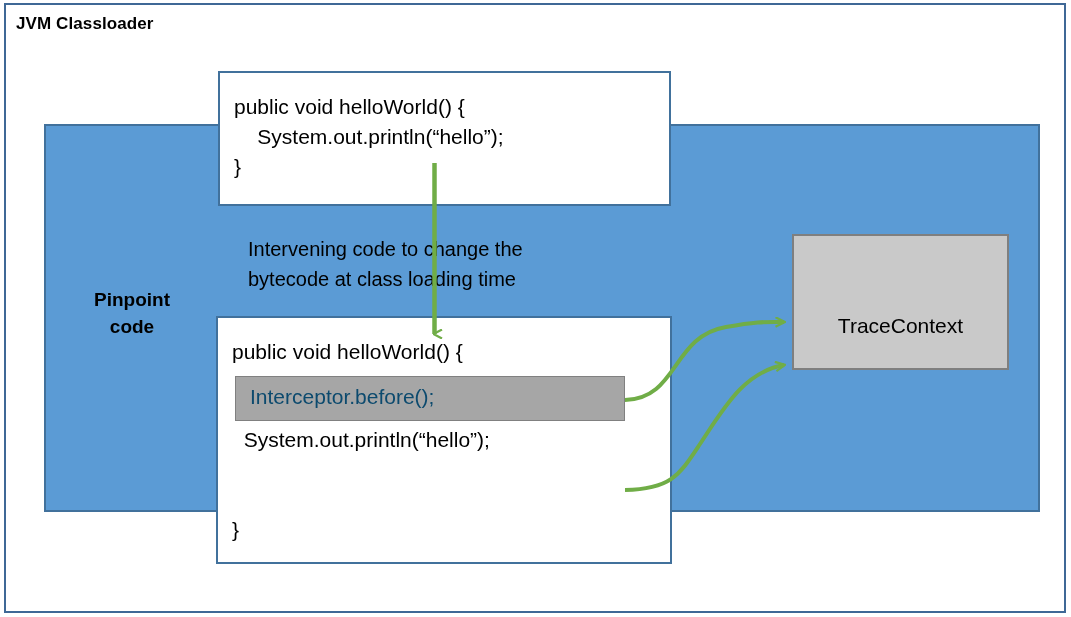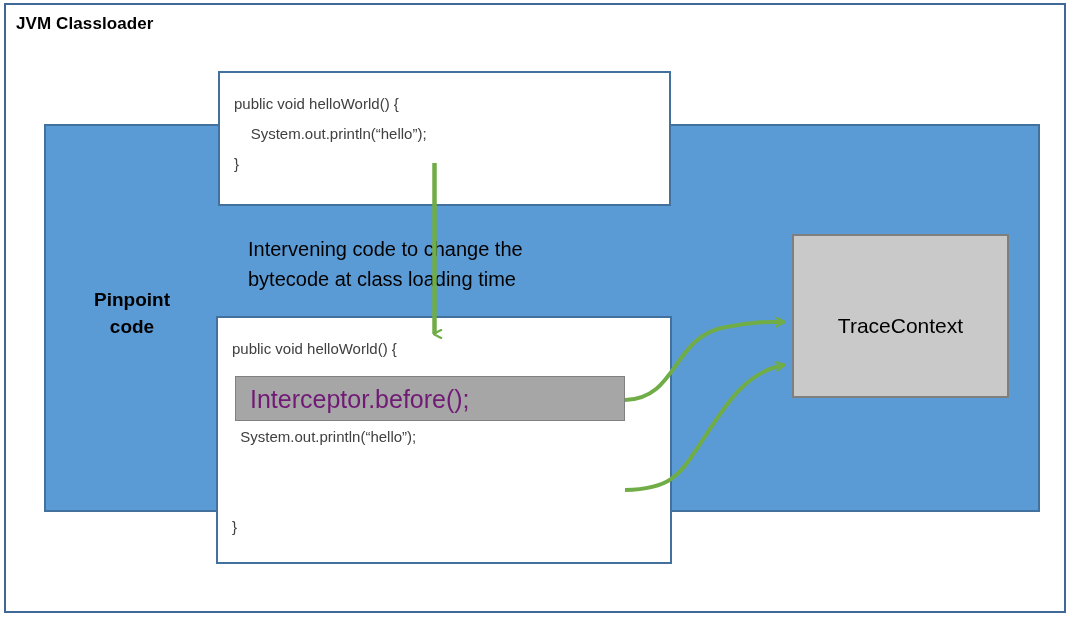--- a/index.html
+++ b/index.html
@@ -85,22 +85,22 @@
     height: 135px;
   }
   #code-box-instrumented {
     left: 216px;
     top: 316px;
     width: 456px;
     height: 248px;
   }
   .code-line {
     position: absolute;
-    font-size: 15px;
-    color: #404040;
+    font-size: 21px;
+    color: #000000;
     white-space: pre;
   }
   #orig-line-1 { left: 14px; top: 22px; }
   #orig-line-2 { left: 14px; top: 52px; }
   #orig-line-3 { left: 14px; top: 82px; }
 
   #inst-line-1 { left: 14px; top: 22px; }
   #inst-line-3 { left: 14px; top: 110px; }
   #inst-line-5 { left: 14px; top: 200px; }
 
@@ -112,31 +112,31 @@
     background: #a6a6a6;
     border: 1px solid #808080;
     box-sizing: border-box;
   }
   #interceptor-before { top: 58px; }
   #interceptor-after  { top: 148px; }
   .interceptor-text {
     position: absolute;
     left: 14px;
     top: 8px;
-    font-size: 25px;
-    color: #701a75;
+    font-size: 21px;
+    color: #0c4a6e;
     white-space: pre;
   }
   
   #trace-context {
     position: absolute;
     left: 792px;
     top: 234px;
     width: 217px;
-    height: 164px;
+    height: 136px;
     background: #c9c9c9;
     border: 2px solid #7f7f7f;
     box-sizing: border-box;
   }
   #trace-context-label {
     position: absolute;
     left: 0;
     top: 78px;
     width: 100%;
     text-align: center;

